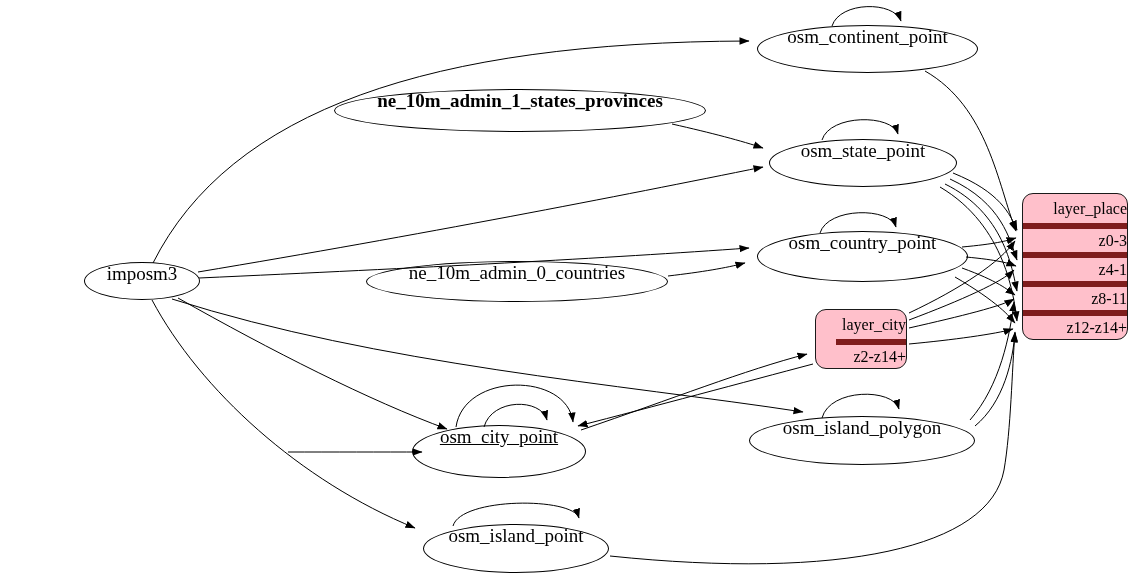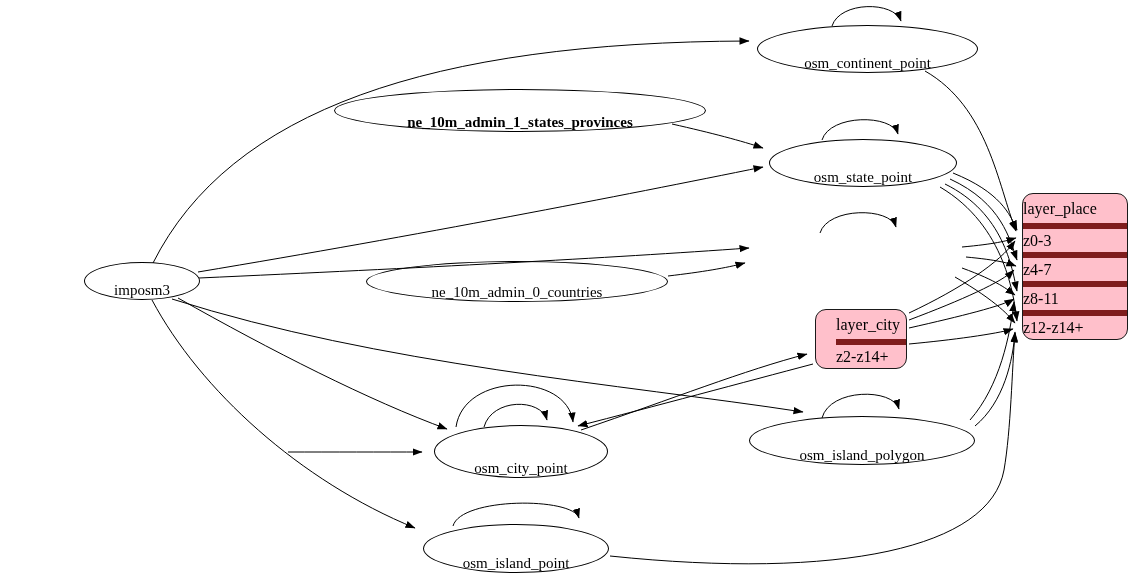--- a/index.html
+++ b/index.html
@@ -9,39 +9,39 @@
     background:#ffffff;
     font-family:"Liberation Serif", "DejaVu Serif", serif;
     color:#000;
     overflow:hidden;
   }
   .node{
     position:absolute;
     box-sizing:border-box;
     border:1px solid #000;
     background:#fff;
-    display:flex;align-items:flex-end;justify-content:center;
-    font-size:15px;
+    display:flex;align-items:flex-start;justify-content:center;
+    font-size:19px;
     white-space:nowrap;
     z-index:1;
   }
   .ellipse{border-radius:50%;}
   .record{
     position:absolute;
     box-sizing:border-box;
     border:1px solid #1a1a1a;
     border-radius:11px;
     overflow:hidden;
     z-index:1;
     font-size:16px;
   }
   .record .row{
     box-sizing:border-box;
     height:29px;
-    display:flex;align-items:center;justify-content:flex-start;
+    display:flex;align-items:center;justify-content:flex-end;
     white-space:nowrap;
   }
   .record .row + .row{border-top:6px solid #7f1d1d;}
   #edge-layer{
     position:absolute;left:0;top:0;z-index:2;
     pointer-events:none;
   }
   #edge-layer path{fill:none;stroke:#000;stroke-width:1;}
 </style>
 </head>
@@ -113,22 +113,25 @@
 
 
   <div class="node ellipse" style="left:757px;top:25px;width:221px;height:48px;">
     <span>osm_continent_point</span>
   </div>
 
   <div class="node ellipse" style="left:769px;top:139px;width:188px;height:48px;">
     <span>osm_state_point</span>
   </div>
 
+  <div class="node ellipse" style="left:757px;top:231px;width:211px;height:51px;">
+    <span>osm_country_point</span>
+  </div>
 
-  <div class="node ellipse" style="left:434px;top:425px;width:174px;height:53px;">
+  <div class="node ellipse" style="left:412px;top:425px;width:174px;height:53px;text-decoration:underline;">
     <span>osm_city_point</span>
   </div>
 
   <div class="node ellipse" style="left:423px;top:524px;width:186px;height:49px;">
     <span>osm_island_point</span>
   </div>
 
   <div class="node ellipse" style="left:749px;top:416px;width:226px;height:49px;">
     <span>osm_island_polygon</span>
   </div>
@@ -143,21 +146,21 @@
   </div>
 
   <div class="record" style="left: 1022px; top: 193px; width: 106px; background-color: rgb(255, 192, 203);">
     <div class="row">
       <span>layer_place</span>
     </div>
     <div class="row">
       <span>z0-3</span>
     </div>
     <div class="row">
-      <span>z4-7</span>
+      <span>z4-1</span>
     </div>
     <div class="row">
       <span>z8-11</span>
     </div>
     <div class="row">
       <span>z12-z14+</span>
     </div>
   </div>
 
 </div>

